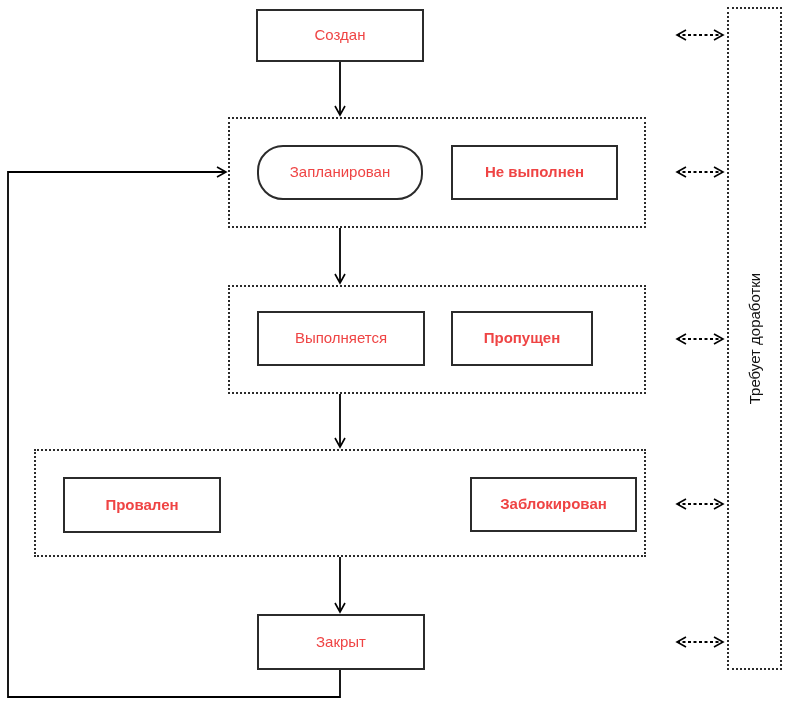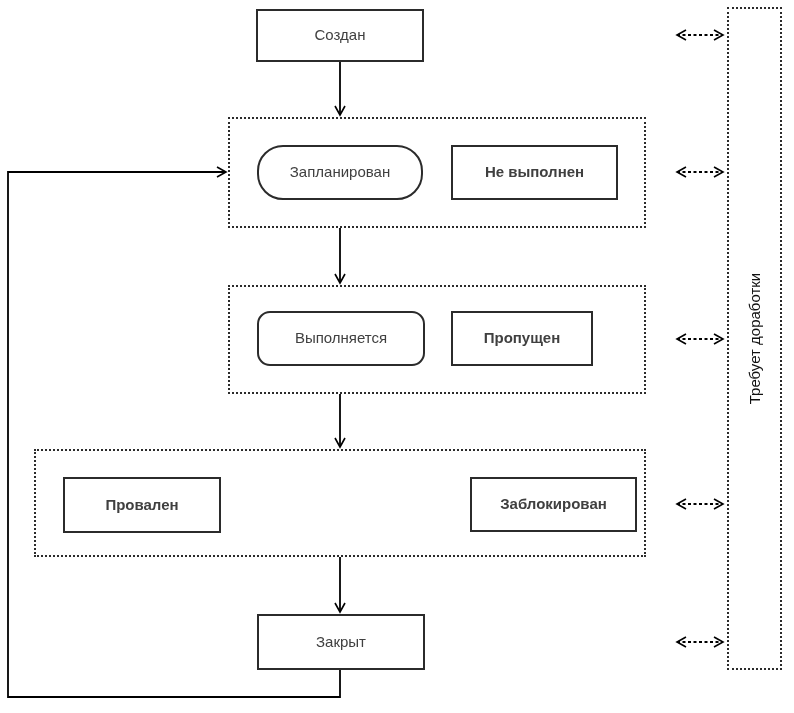--- a/index.html
+++ b/index.html
@@ -17,41 +17,41 @@
   }
   .node {
     position: absolute;
     border: 2px solid #2b2b2b;
     background: #ffffff;
     display: flex;
     align-items: center;
     justify-content: center;
     text-align: center;
     font-size: 15px;
-    color: #404040;
+    color: #ef4444;
     line-height: 1.25;
     box-sizing: border-box;
     padding: 2px 6px;
   }
   .node.bold { font-weight: 700; }
   .group {
     position: absolute;
     border: 2px dotted #2b2b2b;
     box-sizing: border-box;
     background: transparent;
   }
   
   .n-created   { left: 256px; top: 9px;   width: 168px; height: 53px; }
   
   .g-planned   { left: 228px; top: 117px; width: 418px; height: 111px; }
   .n-planned   { left: 257px; top: 145px; width: 166px; height: 55px; border-radius: 26px; }
   .n-notexec   { left: 451px; top: 145px; width: 167px; height: 55px; }
   
   .g-executing { left: 228px; top: 285px; width: 418px; height: 109px; }
-  .n-inprog    { left: 257px; top: 311px; width: 168px; height: 55px; border-radius: 13px; }
+  .n-inprog    { left: 257px; top: 311px; width: 168px; height: 55px; }
   .n-skipped   { left: 451px; top: 311px; width: 142px; height: 55px; }
   
   .g-result    { left: 34px;  top: 449px; width: 612px; height: 108px; }
   .n-failed    { left: 63px;  top: 477px; width: 158px; height: 56px; }
   .n-passed    { left: 257px; top: 470px; width: 168px; height: 68px; }
   .n-blocked   { left: 450px; top: 477px; width: 167px; height: 55px; margin-left: 20px; }
   
   .n-closed    { left: 257px; top: 614px; width: 168px; height: 56px; }
   
   .n-rework {

